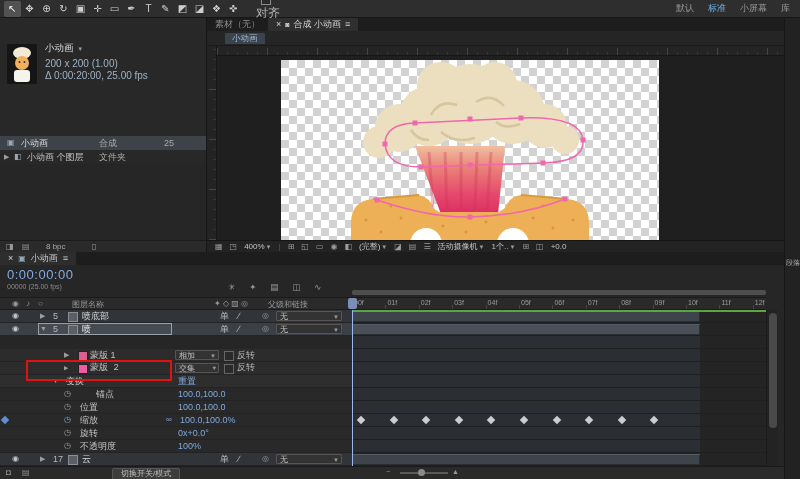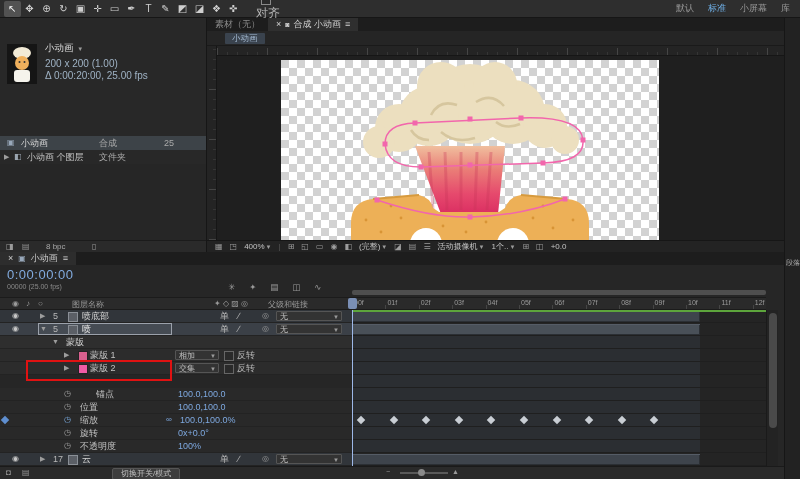--- a/index.html
+++ b/index.html
@@ -353,43 +353,44 @@
         <span class="c twirl" style="left:40px;">▼</span>
         <span class="c num" style="left:53px;">5</span>
         <span class="lchip" style="left:68px;"></span>
         <span class="c lname" style="left:82px;color:#eaeaea;">喷</span>
         <span class="c sw" style="left:220px;">单</span>
         <span class="c sw" style="left:238px;">∕</span>
         <span class="c pick" style="left:262px;">◎</span>
         <span class="ddbox" style="left:276px;width:66px;"><span>无</span><span class="dda abs" style="right:2px;top:0;">▼</span></span>
       </div>
 
-      <div class="tl-row grp" style="top:26px;">
-        <span class="c twirl" style="left:52px;">▼</span>
-        <span class="c gname" style="left:66px;">蒙版</span>
-      </div>
 
       <div class="tl-row" style="top:39px;">
         <span class="c twirl" style="left:64px;">▶</span>
         <span class="mchip" style="left: 78px; background: rgb(216, 96, 142);"></span>
         <span class="c pname2" style="left:90px;">蒙版 1</span>
         <span class="ddbox" style="left:175px;width:44px;"><span>相加</span><span class="dda abs" style="right:2px;top:0;">▼</span></span>
         <span class="cbx" style="left:224px;"></span>
         <span class="c" style="left:237px;color:#b5b5b5;">反转</span>
       </div>
 
-      <div class="tl-row" style="top:52px;">
+      <div class="tl-row" style="top:52px;font-family:Liberation Mono, monospace;">
         <span class="c twirl" style="left:64px;">▶</span>
         <span class="mchip" style="left: 78px; background: rgb(239, 91, 165);"></span>
         <span class="c pname2" style="left:90px;">蒙版 2</span>
         <span class="ddbox" style="left:175px;width:44px;"><span>交集</span><span class="dda abs" style="right:2px;top:0;">▼</span></span>
         <span class="cbx" style="left:224px;"></span>
         <span class="c" style="left:237px;color:#b5b5b5;">反转</span>
       </div>
 
+      <div class="tl-row grp" style="top:65px;">
+        <span class="c twirl" style="left:52px;">▼</span>
+        <span class="c gname" style="left:66px;">变换</span>
+        <span class="c val" style="left:178px;">重置</span>
+      </div>
 
       <div class="tl-row prop" style="top:78px;">
         <span class="c stopw" style="left:64px;">◷</span>
         <span class="c pname2" style="left:96px;">锚点</span>
         <span class="c val" style="left:178px;">100.0,100.0</span>
       </div>
 
       <div class="tl-row prop" style="top:91px;">
         <span class="c stopw" style="left:64px;">◷</span>
         <span class="c pname2" style="left:80px;">位置</span>

